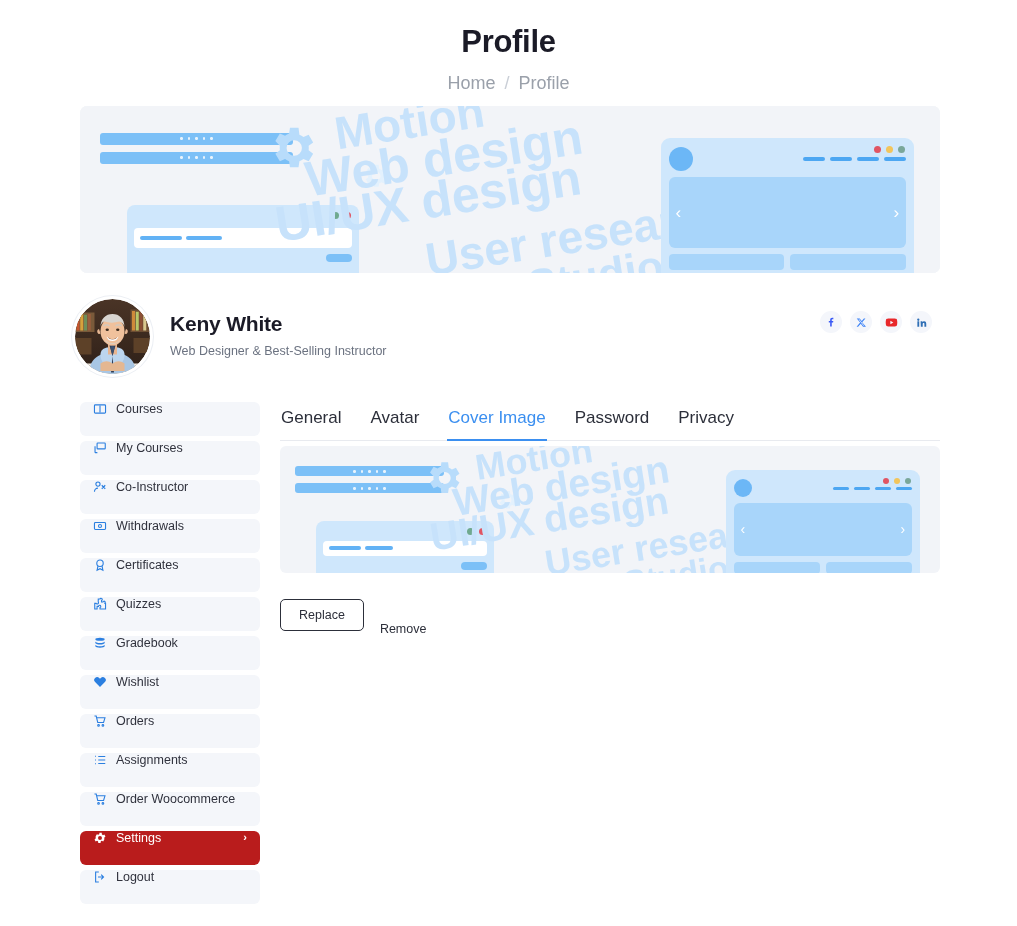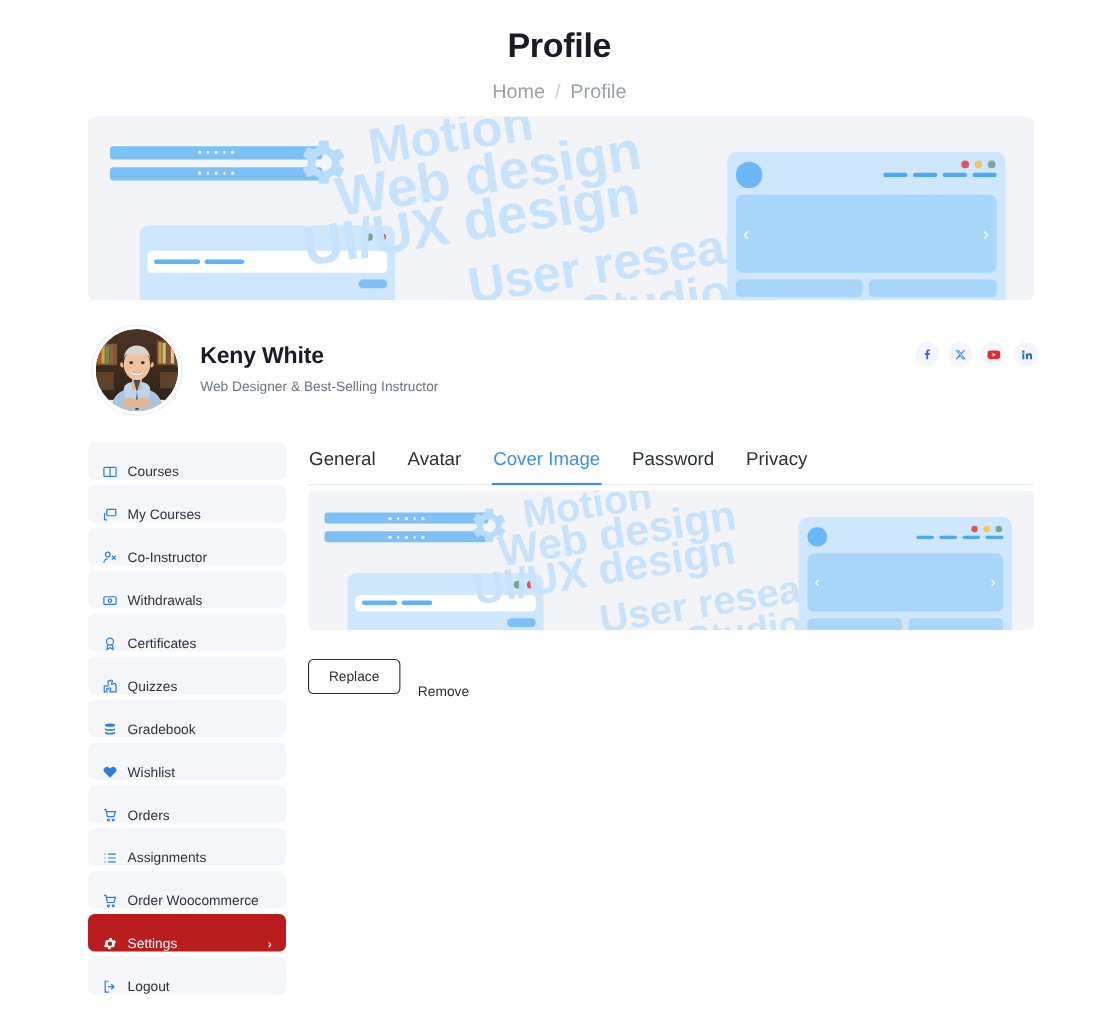--- a/index.html
+++ b/index.html
@@ -86,21 +86,21 @@
   .browser .hero {
     margin-top: 5px; height: 52%; background: #a8d5fa; border-radius: 6px;
     position: relative; display: flex; align-items: center; justify-content: space-between;
     padding: 0 7px; color: #ffffff; font-size: 17px;
   }
   .browser .strip { margin-top: 6px; display: flex; gap: 6px; }
   .browser .strip b { display: block; flex: 1; height: 16px; background: #a8d5fa; border-radius: 4px; }
 
   
   .profile-row {
-    position: absolute; left: 84px; top: 296px; width: 860px; height: 84px;
+    position: absolute; left: 72px; top: 296px; width: 860px; height: 84px;
   }
   .avatar-wrap {
     position: absolute; left: 0; top: 0; width: 81px; height: 81px;
     border-radius: 50%; padding: 3px; background: #ffffff;
     box-shadow: 0 0 0 1px #eceff4;
   }
   .avatar-photo {
     width: 100%; height: 100%; border-radius: 50%; overflow: hidden; display: block;
   }
   .profile-meta { position: absolute; left: 98px; top: 16px; }
@@ -118,21 +118,21 @@
     cursor: pointer;
   }
   .social-btn svg { display: block; }
 
   
   .body-wrap { position: absolute; left: 80px; top: 400px; width: 860px; }
 
   .side-nav { position: absolute; left: 0; top: 2px; width: 180px; }
   .nav-item {
     height: 34px; margin-bottom: 5px; border-radius: 6px; background: #f4f6fa;
-    display: flex; align-items: flex-end; padding: 0 13px; gap: 9px;
+    display: flex; align-items: flex-start; padding: 0 13px; gap: 9px;
     font-size: 12.5px; color: #30323d; cursor: pointer; position: relative;
   }
   .nav-item .nico { width: 14px; height: 14px; flex: 0 0 14px; color: #2b7fe0; display: block; }
   .nav-item .nico svg { display: block; width: 14px; height: 14px; }
   .nav-item.active { background: #b91c1c; color: #ffffff; }
   .nav-item.active .nico { color: #ffffff; }
   .nav-item .chev { margin-left: auto; font-size: 11px; font-weight: bold; }
 
   .tab-pane { position: absolute; left: 200px; top: 0; width: 660px; }
   .tab-bar {

